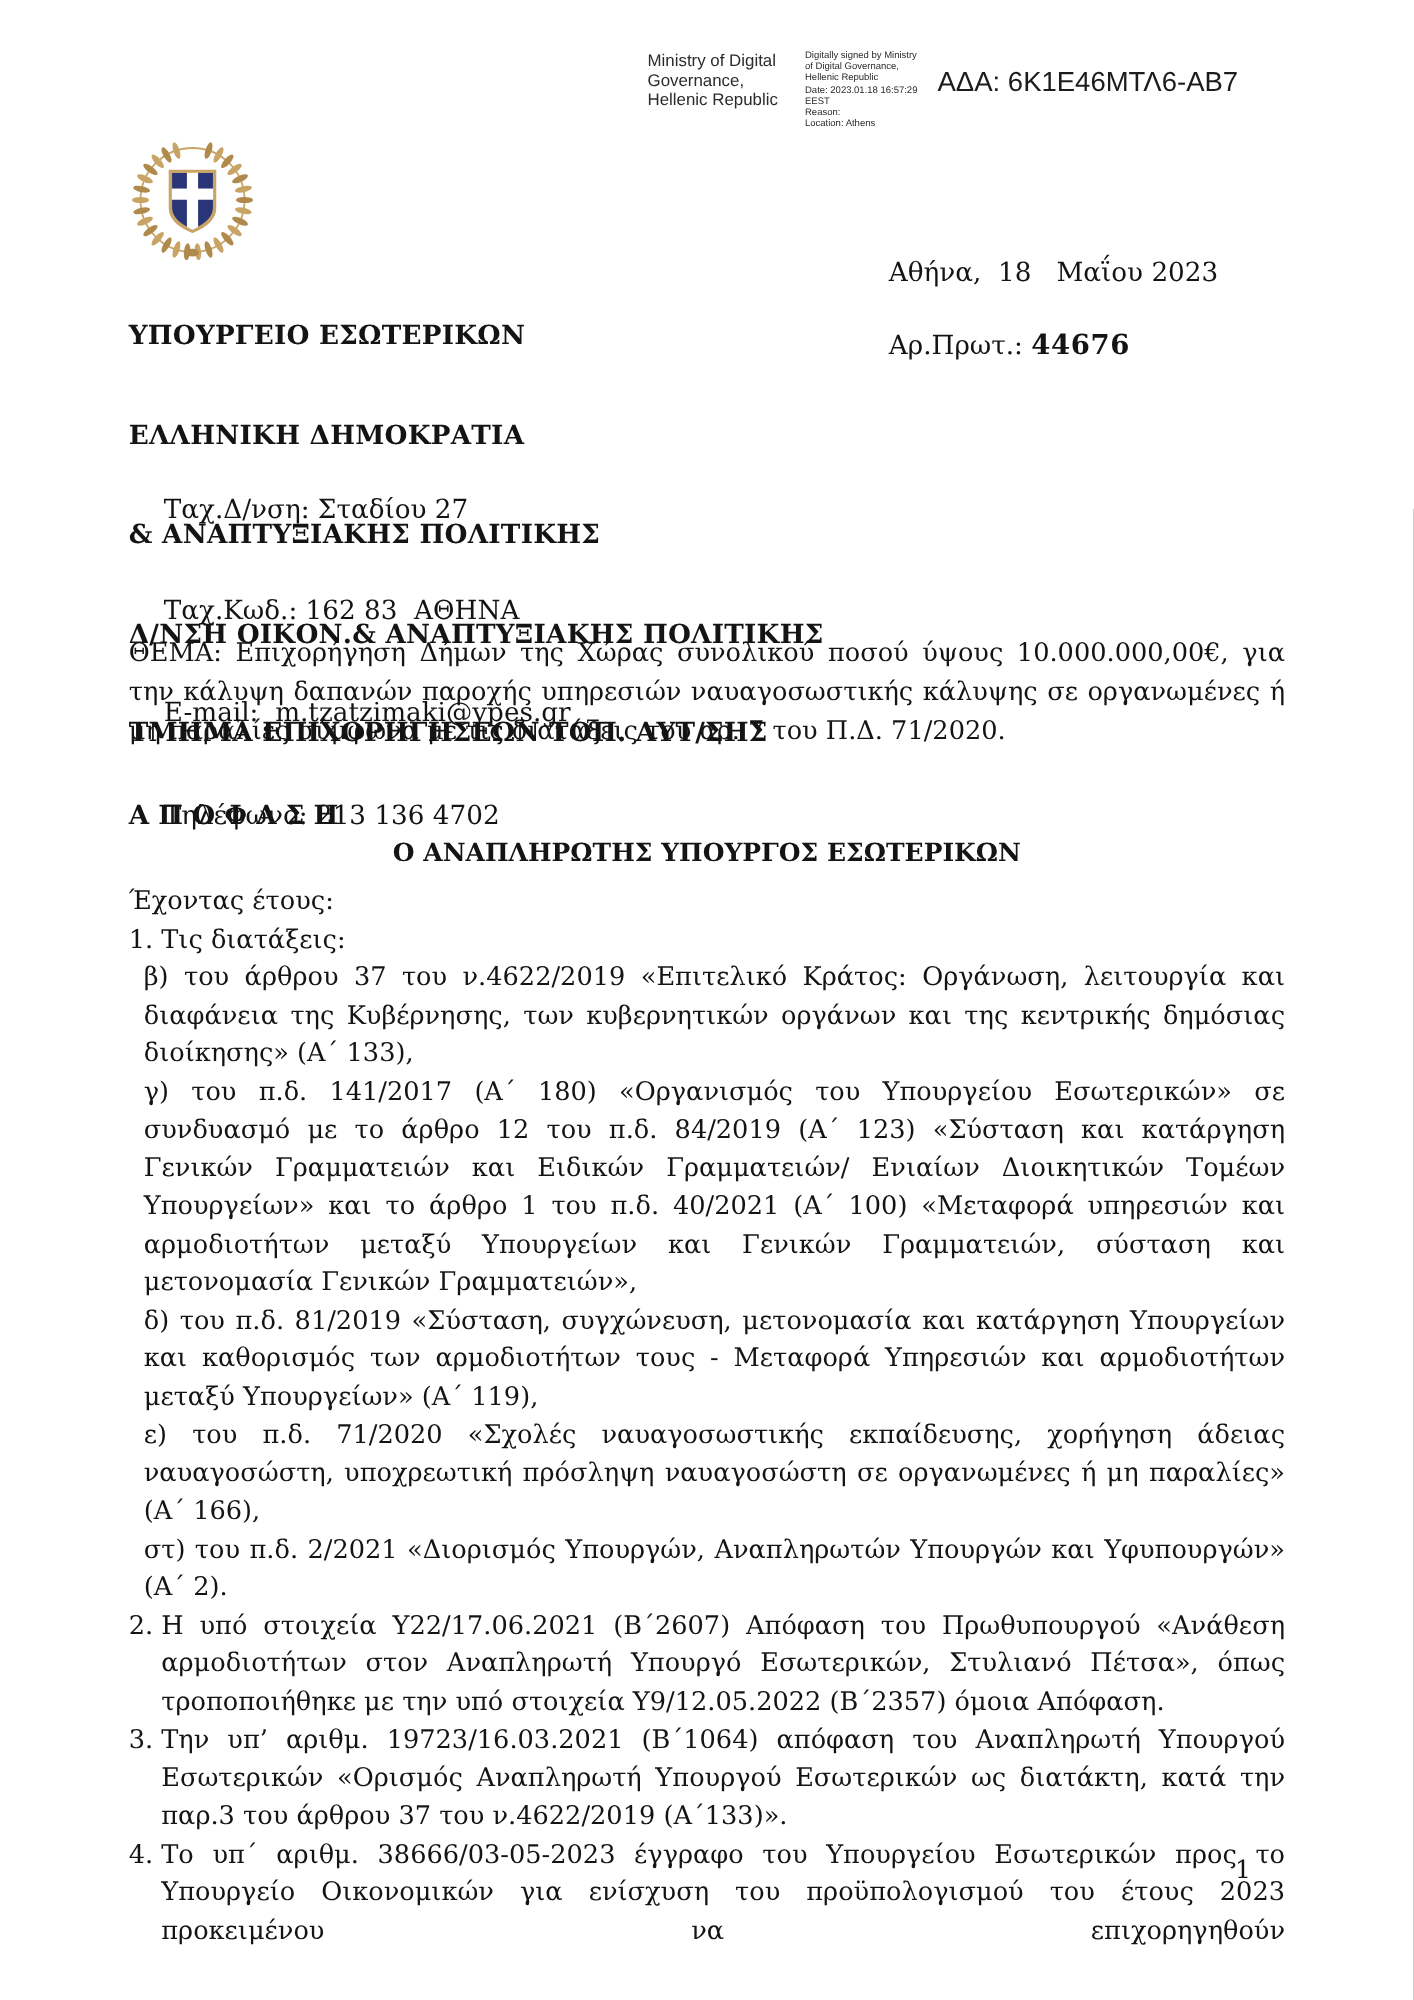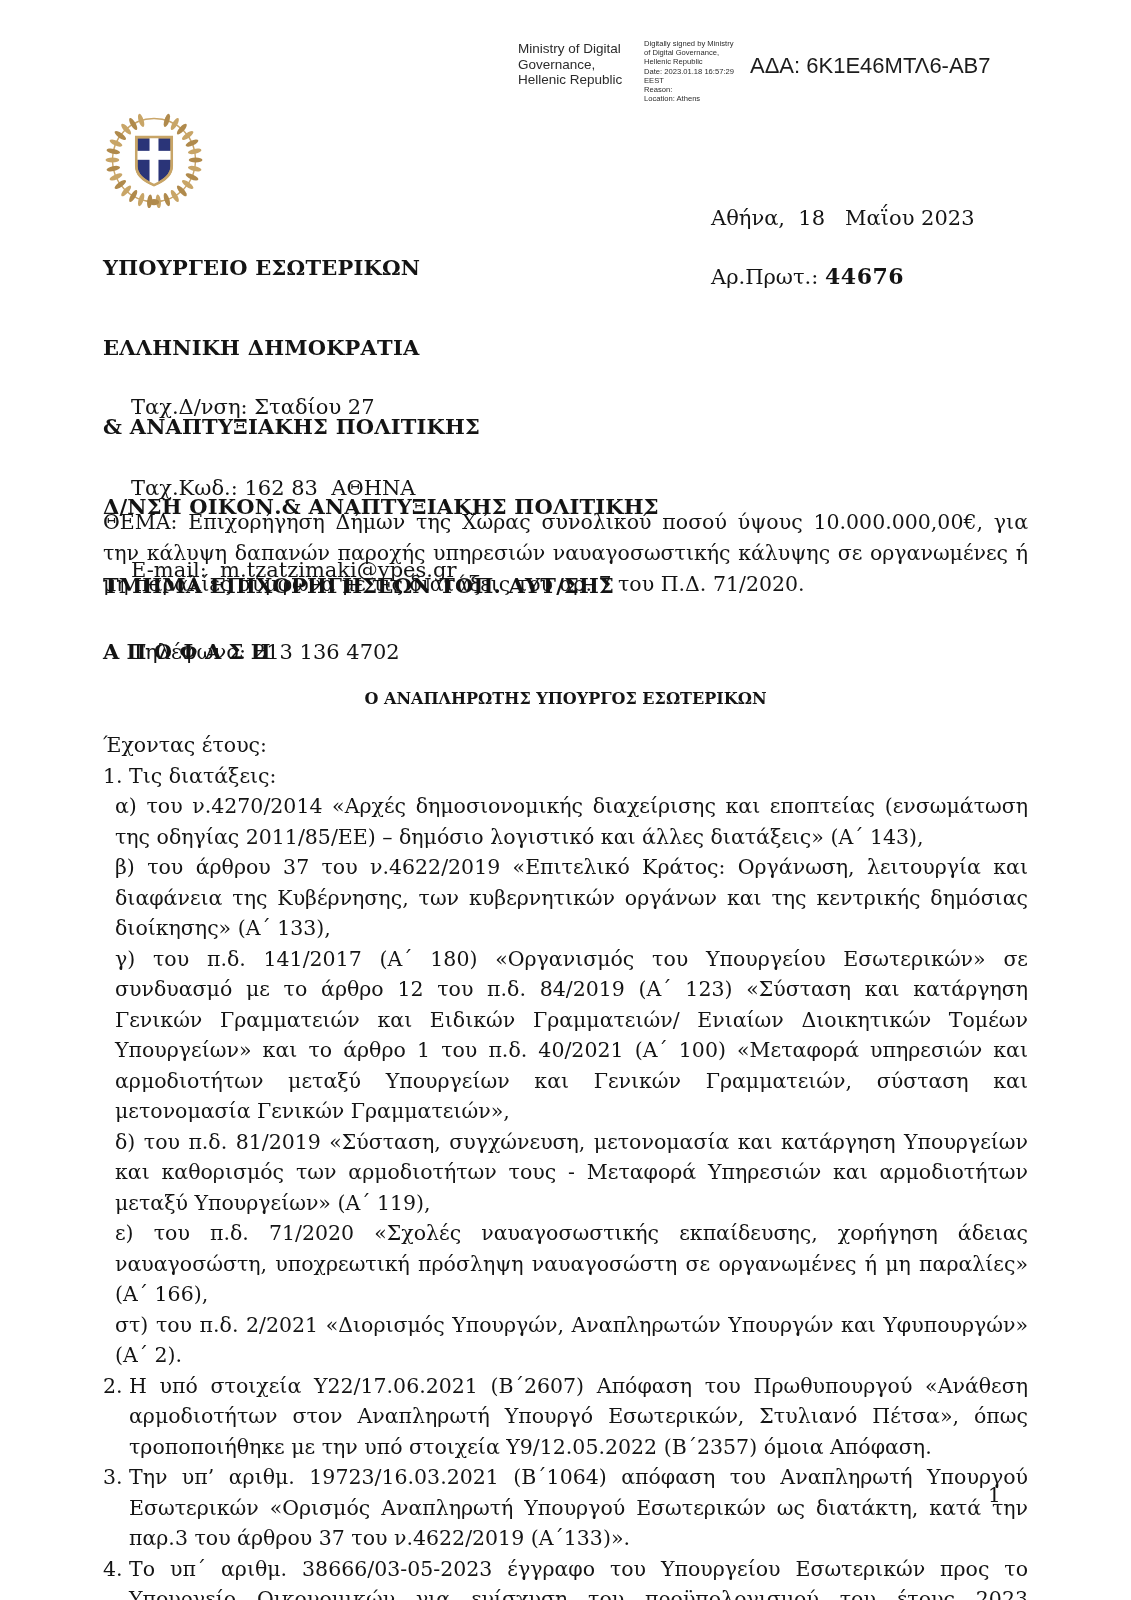--- a/index.html
+++ b/index.html
@@ -56,22 +56,22 @@
     position:absolute;top:507px;left:103px;width:925px;
     font-size:20.5px;line-height:31px;text-align:justify;
   }
   .subject{margin:0;}
   .subject .lbl{font-weight:normal;}
   .dec-title{
     margin:36px 0 0 0;text-align:left;font-weight:bold;
     font-size:21px;line-height:31px;
   }
   .dec-sub{
-    margin:16px;text-align:center;font-weight:bold;
-    font-size:16px;line-height:31px;
+    margin:0;text-align:center;font-weight:bold;
+    font-size:20px;line-height:31px;
   }
   .preamble{margin:7px 0 0 0;text-align:left;line-height:30.5px;}
   .list{line-height:30.5px;}
   .num-item{display:grid;grid-template-columns:26px 1fr;}
   .num-item .marker{text-align:left;}
   .sub-item{margin:0 0 0 12px;}
   .justify-last{text-align-last:justify;}
   .page-number{
     position:absolute;top:1483px;left:988px;
     font-size:20px;
@@ -168,21 +168,20 @@
     <p class="dec-title">Α Π Ο Φ Α Σ Η</p>
     <p class="dec-sub">Ο ΑΝΑΠΛΗΡΩΤΗΣ ΥΠΟΥΡΓΟΣ ΕΣΩΤΕΡΙΚΩΝ</p>
     <p class="preamble">Έχοντας έτους:</p>
 
     <div class="list">
 
       <div class="num-item">
         <span class="marker">1.</span>
         <span>Τις διατάξεις:</span>
       </div>
-      <p class="sub-item">α) του ν.4270/2014 «Αρχές δημοσιονομικής διαχείρισης και εποπτείας (ενσωμάτωση της οδηγίας 2011/85/ΕΕ) – δημόσιο λογιστικό και άλλες διατάξεις» (Α΄ 143),</p>
       <p class="sub-item">β) του άρθρου 37 του ν.4622/2019 «Επιτελικό Κράτος: Οργάνωση, λειτουργία και διαφάνεια της Κυβέρνησης, των κυβερνητικών οργάνων και της κεντρικής δημόσιας διοίκησης» (Α΄ 133),</p>
       <p class="sub-item">γ) του π.δ. 141/2017 (Α΄ 180) «Οργανισμός του Υπουργείου Εσωτερικών» σε συνδυασμό με το άρθρο 12 του π.δ. 84/2019 (Α΄ 123) «Σύσταση και κατάργηση Γενικών Γραμματειών και Ειδικών Γραμματειών/ Ενιαίων Διοικητικών Τομέων Υπουργείων» και το άρθρο 1 του π.δ. 40/2021 (Α΄ 100) «Μεταφορά υπηρεσιών και αρμοδιοτήτων μεταξύ Υπουργείων και Γενικών Γραμματειών, σύσταση και μετονομασία Γενικών Γραμματειών»,</p>
       <p class="sub-item">δ) του π.δ. 81/2019 «Σύσταση, συγχώνευση, μετονομασία και κατάργηση Υπουργείων και καθορισμός των αρμοδιοτήτων τους - Μεταφορά Υπηρεσιών και αρμοδιοτήτων μεταξύ Υπουργείων» (Α΄ 119),</p>
       <p class="sub-item">ε) του π.δ. 71/2020 «Σχολές ναυαγοσωστικής εκπαίδευσης, χορήγηση άδειας ναυαγοσώστη, υποχρεωτική πρόσληψη ναυαγοσώστη σε οργανωμένες ή μη παραλίες» (Α΄ 166),</p>
       <p class="sub-item">στ) του π.δ. 2/2021 «Διορισμός Υπουργών, Αναπληρωτών Υπουργών και Υφυπουργών» (Α΄ 2).</p>
 
       <div class="num-item">
         <span class="marker">2.</span>
         <span>Η υπό στοιχεία Υ22/17.06.2021 (Β΄2607) Απόφαση του Πρωθυπουργού «Ανάθεση αρμοδιοτήτων στον Αναπληρωτή Υπουργό Εσωτερικών, Στυλιανό Πέτσα», όπως τροποποιήθηκε με την υπό στοιχεία Υ9/12.05.2022 (Β΄2357) όμοια Απόφαση.</span>
       </div>

